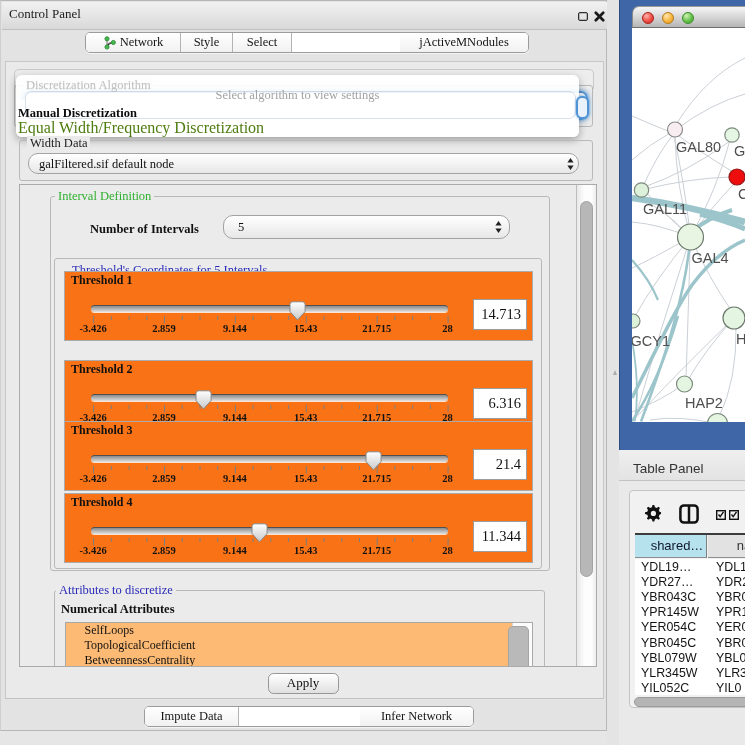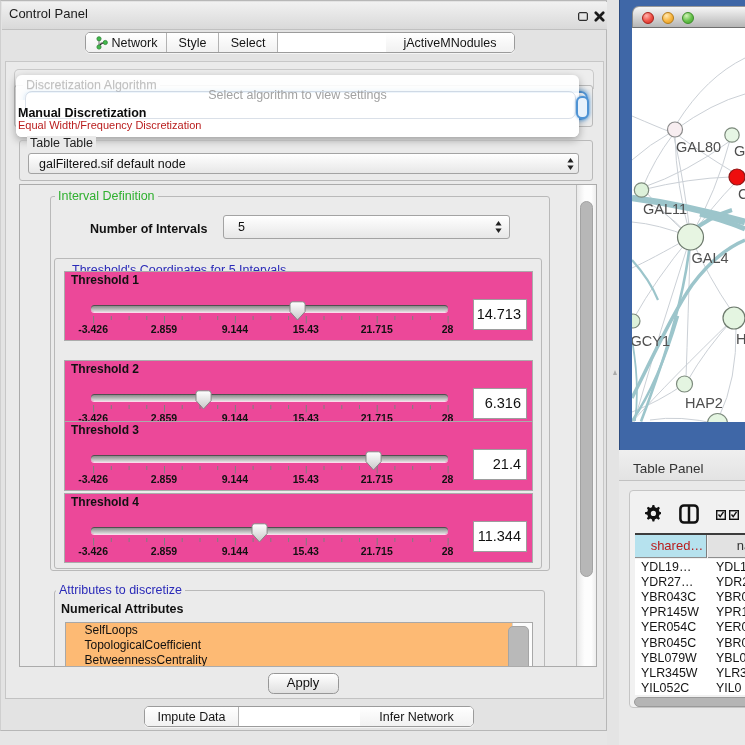--- a/index.html
+++ b/index.html
@@ -2,44 +2,44 @@
 <html><head>
 <meta charset="utf-8">
 <style>
 * { margin:0; padding:0; box-sizing:border-box; }
 html,body { width:745px; height:745px; }
 body { font-family:"Liberation Sans", sans-serif; background:#e6e6e6; position:relative; overflow:hidden; }
 .abs { position:absolute; }
 #root { position:absolute; left:0; top:0; width:745px; height:745px; background:#e6e6e6; }
 
 
-#cpwin { left:0; top:0; width:607px; height:731px; background:#e3e3e3; border:1px solid #b7b7b7; border-left-color:#cfcfcf; }
+#cpwin { left:0; top:0; width:607px; height:731px; background:#e3e3e3; border:1px solid #b7b7b7; border-left-color:#cfcfcf;font-family:Liberation Serif, serif; }
 #cptitle { left:1px; top:1px; width:605px; height:28px; background:linear-gradient(#f1f1f1,#d9d9d9); border-bottom:1px solid #c0c0c0; }
 #cptitle .t { position:absolute; left:7px; top:4px; font-size:13px; color:#1b1b1b; }
 #icsq { left:577px; top:11px; width:10px; height:9px; border:1.6px solid #2e2e2e; border-radius:2px; box-shadow:inset 0 0 0 0.5px #888; }
 
 
 
 .seg { display:flex; height:21px; border:1px solid #9b9b9b; border-radius:5px; background:#fff; overflow:hidden; font-size:12.5px; color:#141414; box-shadow:0 1px 0 rgba(255,255,255,.6); }
 .seg .s { display:flex; align-items:center; justify-content:center; height:100%; border-right:1px solid #b3b3b3; white-space:nowrap; background:linear-gradient(#ffffff,#f1f1f1); }
 .seg .s:last-child { border-right:none; }
 .seg .sel { background:linear-gradient(#9a9a9a,#7d7d7d); color:#f4f4f4; border-right-color:#777;margin-top:43px; }
 
 
 #content { left:4px; top:60px; width:599px; height:637px; background:#eaeaea; border:1px solid #c7c7c7; border-bottom:none; }
 
 .group { position:absolute; border:1px solid #b9b9b9; border-radius:3px; }
 .gtitle { position:absolute; font-size:12.5px; background:#eaeaea; padding:0 3px; white-space:nowrap; }
 
-.combo { position:absolute; border:1px solid #a3a3a3; border-radius:3px; background:linear-gradient(#ffffff,#e7e7e7); font-size:12.5px; color:#111; }
+.combo { position:absolute; border:1px solid #a3a3a3; border-radius:10px; background:linear-gradient(#ffffff,#e7e7e7); font-size:12.5px; color:#111; }
 .combo .v { position:absolute; left:10px; top:50%; transform:translateY(-50%); }
 .updn { position:absolute; right:7px; top:50%; transform:translateY(-50%); width:7px; height:12px; }
 
 
-.tpanel { position:absolute; left:62px; width:469px; height:70px; background:#ec4899; border:1px solid #ababab;padding-left:32px; }
+.tpanel { position:absolute; left:62px; width:469px; height:70px; background:#f97316; border:1px solid #ababab;padding-left:32px; }
 .tlabel { position:absolute; left:6px; top:1px; font-size:12px; font-weight:bold; color:#111; }
 .track { position:absolute; left:26px; top:33px; width:357px; height:7px; border-radius:4px; background:linear-gradient(#7e7e7e,#a9a9a9 45%,#e2e2e2); box-shadow:inset 0 1px 0 rgba(0,0,0,.4), 0 1px 0 rgba(255,255,255,.8); }
 .vbox { position:absolute; left:408px; top:27px; width:54px; height:31px; background:#fff; border:1px solid #9d9d9d; font-size:14.5px; color:#111; text-align:right; line-height:29px; padding-right:5px; }
 .ticklbl { position:absolute; font-size:10.5px; font-weight:bold; color:#111; transform:translateX(-50%); }
 
 
 #attrlist { left:62px; top:620px; width:468px; height:60px; background:#fdba74; border:1px solid #a8a8a8; font-size:12px; color:#111; }
 #attrlist div { padding-left:19px; height:15px; line-height:15px; }
 
 .btn { position:absolute; border:1px solid #979797; border-radius:5.5px; background:linear-gradient(#ffffff,#e0e0e0); font-size:13px; color:#111; text-align:center; }
@@ -66,21 +66,21 @@
       </div>
     <div id="icsq" class="abs"></div>
     <svg class="abs" style="left:593px; top:10px;" width="11" height="11" viewBox="0 0 11 11">
         <g stroke="#1a1a1a" stroke-width="2.7" stroke-linecap="round">
           <line x1="1.8" y1="1.8" x2="9.2" y2="9.2"></line>
           <line x1="9.2" y1="1.8" x2="1.8" y2="9.2"></line>
         </g>
       </svg>
 
     <div class="seg abs" style="left:84px; top:31px;">
-      <div class="s" style="width:81px;"><svg width="13" height="14" viewBox="0 0 13 14" style="margin-right:4px;">
+      <div class="s" style="width:95px;"><svg width="13" height="14" viewBox="0 0 13 14" style="margin-right:4px;">
             <g stroke="#8a8a8a" stroke-width="1.2">
               <line x1="4" y1="3.5" x2="4" y2="10"></line>
               <path d="M4,10 Q4,6.5 9.5,6.5"></path>
             </g>
             <circle cx="4" cy="2.8" r="2.1" fill="#42b94c" stroke="#2c8434" stroke-width="0.8"></circle>
             <circle cx="4" cy="11" r="2.1" fill="#42b94c" stroke="#2c8434" stroke-width="0.8"></circle>
             <circle cx="10.3" cy="6.5" r="2.1" fill="#42b94c" stroke="#2c8434" stroke-width="0.8"></circle>
           </svg>Network</div>
       <div class="s" style="width:52px;">Style</div>
       <div class="s" style="width:59px;">Select</div>
@@ -95,25 +95,25 @@
       <div class="group" style="left:13px; top:84px; width:579px; height:42px;"></div>
       <div class="gtitle" style="left:22px; top:78px; color:#333;">Discretization Algorithm</div>
       <div class="combo" style="left:22px; top:90px; width:565px; height:29px; border:2px solid #5295d6; box-shadow:0 0 4px 1px rgba(77,149,214,.75); border-radius:7px;"></div>
 
       <div class="abs" style="left:15px; top:73.5px; width:563px; height:62.5px; background:rgba(255,255,255,0.9); border-radius:6px; box-shadow:0 3px 8px rgba(0,0,0,0.33);"></div>
       <div class="abs" style="left:15px; top:99px; width:563px; height:37px; background:#fff; border-radius:0 0 6px 6px;"></div>
       <div class="abs" style="left:25px; top:76.5px; font-size:12.5px; color:#c0c0c0;">Discretization Algorithm</div>
       <div class="abs" style="left:24px; top:90px; width:551px; height:28px; border:1.5px solid rgba(150,165,190,0.35); border-radius:7px;"></div>
       <div class="abs" style="left:15px; top:73.5px; width:563px; text-align:center; font-size:12.5px; color:#a2a2a2; padding-top:13.5px;">Select algorithm to view settings</div>
       <div class="abs" style="left:17px; top:104.5px; font-size:12.5px; font-weight:bold; color:#0c0c0c;">Manual Discretization</div>
-      <div class="abs" style="left:17px; top:118px; font-size:11px; color:#b91c1c;">Equal Width/Frequency Discretization</div>
+      <div class="abs" style="left:17px; top:118px; font-size:16px; color:#4d7c0f;">Equal Width/Frequency Discretization</div>
       <div class="abs" style="left:575px; top:95px; width:13px; height:23px; border:2.5px solid #4f93d4; border-radius:6px; background:#e9f2fb; box-shadow:0 0 3px rgba(80,150,215,.8);"></div>
 
       <div class="group" style="left:18px; top:139px; width:574px; height:41px;"></div>
-      <div class="gtitle" style="left:26px; top:135px; color:#222;">Table Table</div>
+      <div class="gtitle" style="left:26px; top:135px; color:#222;">Width Data</div>
       <div class="combo" style="left:27px; top:152px; width:551px; height:21px;">
         <span class="v">galFiltered.sif default node</span>
         <svg class="updn" style="right:4px;" viewBox="0 0 7 12">
             <path d="M3.5 0 L6.6 4.4 L0.4 4.4 Z" fill="#222"></path>
             <path d="M3.5 12 L6.6 7.6 L0.4 7.6 Z" fill="#222"></path>
           </svg>
       </div>
 
       <div class="abs" style="left:18px; top:183px; width:578px; height:483px; border:1px solid #ababab; background:#ebebeb; overflow:hidden;">
         <div class="abs" style="right:0; top:0; width:20px; height:483px; background:linear-gradient(to right,#e9e9e9,#fdfdfd 40%,#fdfdfd 75%,#ededed); border-left:1px solid #bcbcbc;"></div>
@@ -412,21 +412,21 @@
   </svg>
   <svg class="abs" style="left:716px; top:510px;" width="24" height="10" viewBox="0 0 24 10">
     <rect x="0.7" y="0.7" width="8.6" height="8.6" fill="none" stroke="#111" stroke-width="1.4"></rect>
     <path d="M2.5,4.5 L4.2,6.6 L7.5,1.8" fill="none" stroke="#111" stroke-width="1.4"></path>
     <rect x="13.7" y="0.7" width="8.6" height="8.6" fill="none" stroke="#111" stroke-width="1.4"></rect>
     <path d="M15.5,4.5 L17.2,6.6 L20.5,1.8" fill="none" stroke="#111" stroke-width="1.4"></path>
   </svg>
 
   <div id="ttable" class="abs" style="left:635px; top:533px; width:110px; height:162px; overflow:hidden;">
     <div class="abs" style="left:0; top:0; width:110px; height:2px; background:#3c3c3c;"></div>
-    <div class="abs" style="left:0; top:2px; width:72px; height:23px; background:#b6e2ee; border-right:1px solid #7e7e7e; border-bottom:1px solid #8e8e8e; text-align:center; text-indent:13px; font-size:13px; color:#b91c1c; line-height:22px;">shared…</div>
+    <div class="abs" style="left:0; top:2px; width:72px; height:23px; background:#b6e2ee; border-right:1px solid #7e7e7e; border-bottom:1px solid #8e8e8e; text-align:center; text-indent:13px; font-size:13px; color:#0f172a; line-height:22px;">shared…</div>
     <div class="abs" style="left:73px; top:2px; width:90px; height:23px; background:#e2e2e2; border-bottom:1px solid #8e8e8e; text-align:center; font-size:13px; color:#333; line-height:22px;">name</div>
     <div class="abs" style="left:0; top:26px; width:110px; height:136px; background:#fff;">
         <div class="abs" style="left:6px; top:1.0px; font-size:12.4px; color:#141414; white-space:nowrap;">YDL19…</div>
         <div class="abs" style="left:81px; top:1.0px; font-size:12.4px; color:#141414; white-space:nowrap;">YDL1</div>
         <div class="abs" style="left:6px; top:16.1px; font-size:12.4px; color:#141414; white-space:nowrap;">YDR27…</div>
         <div class="abs" style="left:81px; top:16.1px; font-size:12.4px; color:#141414; white-space:nowrap;">YDR2</div>
         <div class="abs" style="left:6px; top:31.2px; font-size:12.4px; color:#141414; white-space:nowrap;">YBR043C</div>
         <div class="abs" style="left:81px; top:31.2px; font-size:12.4px; color:#141414; white-space:nowrap;">YBR0</div>
         <div class="abs" style="left:6px; top:46.3px; font-size:12.4px; color:#141414; white-space:nowrap;">YPR145W</div>
         <div class="abs" style="left:81px; top:46.3px; font-size:12.4px; color:#141414; white-space:nowrap;">YPR1</div>

